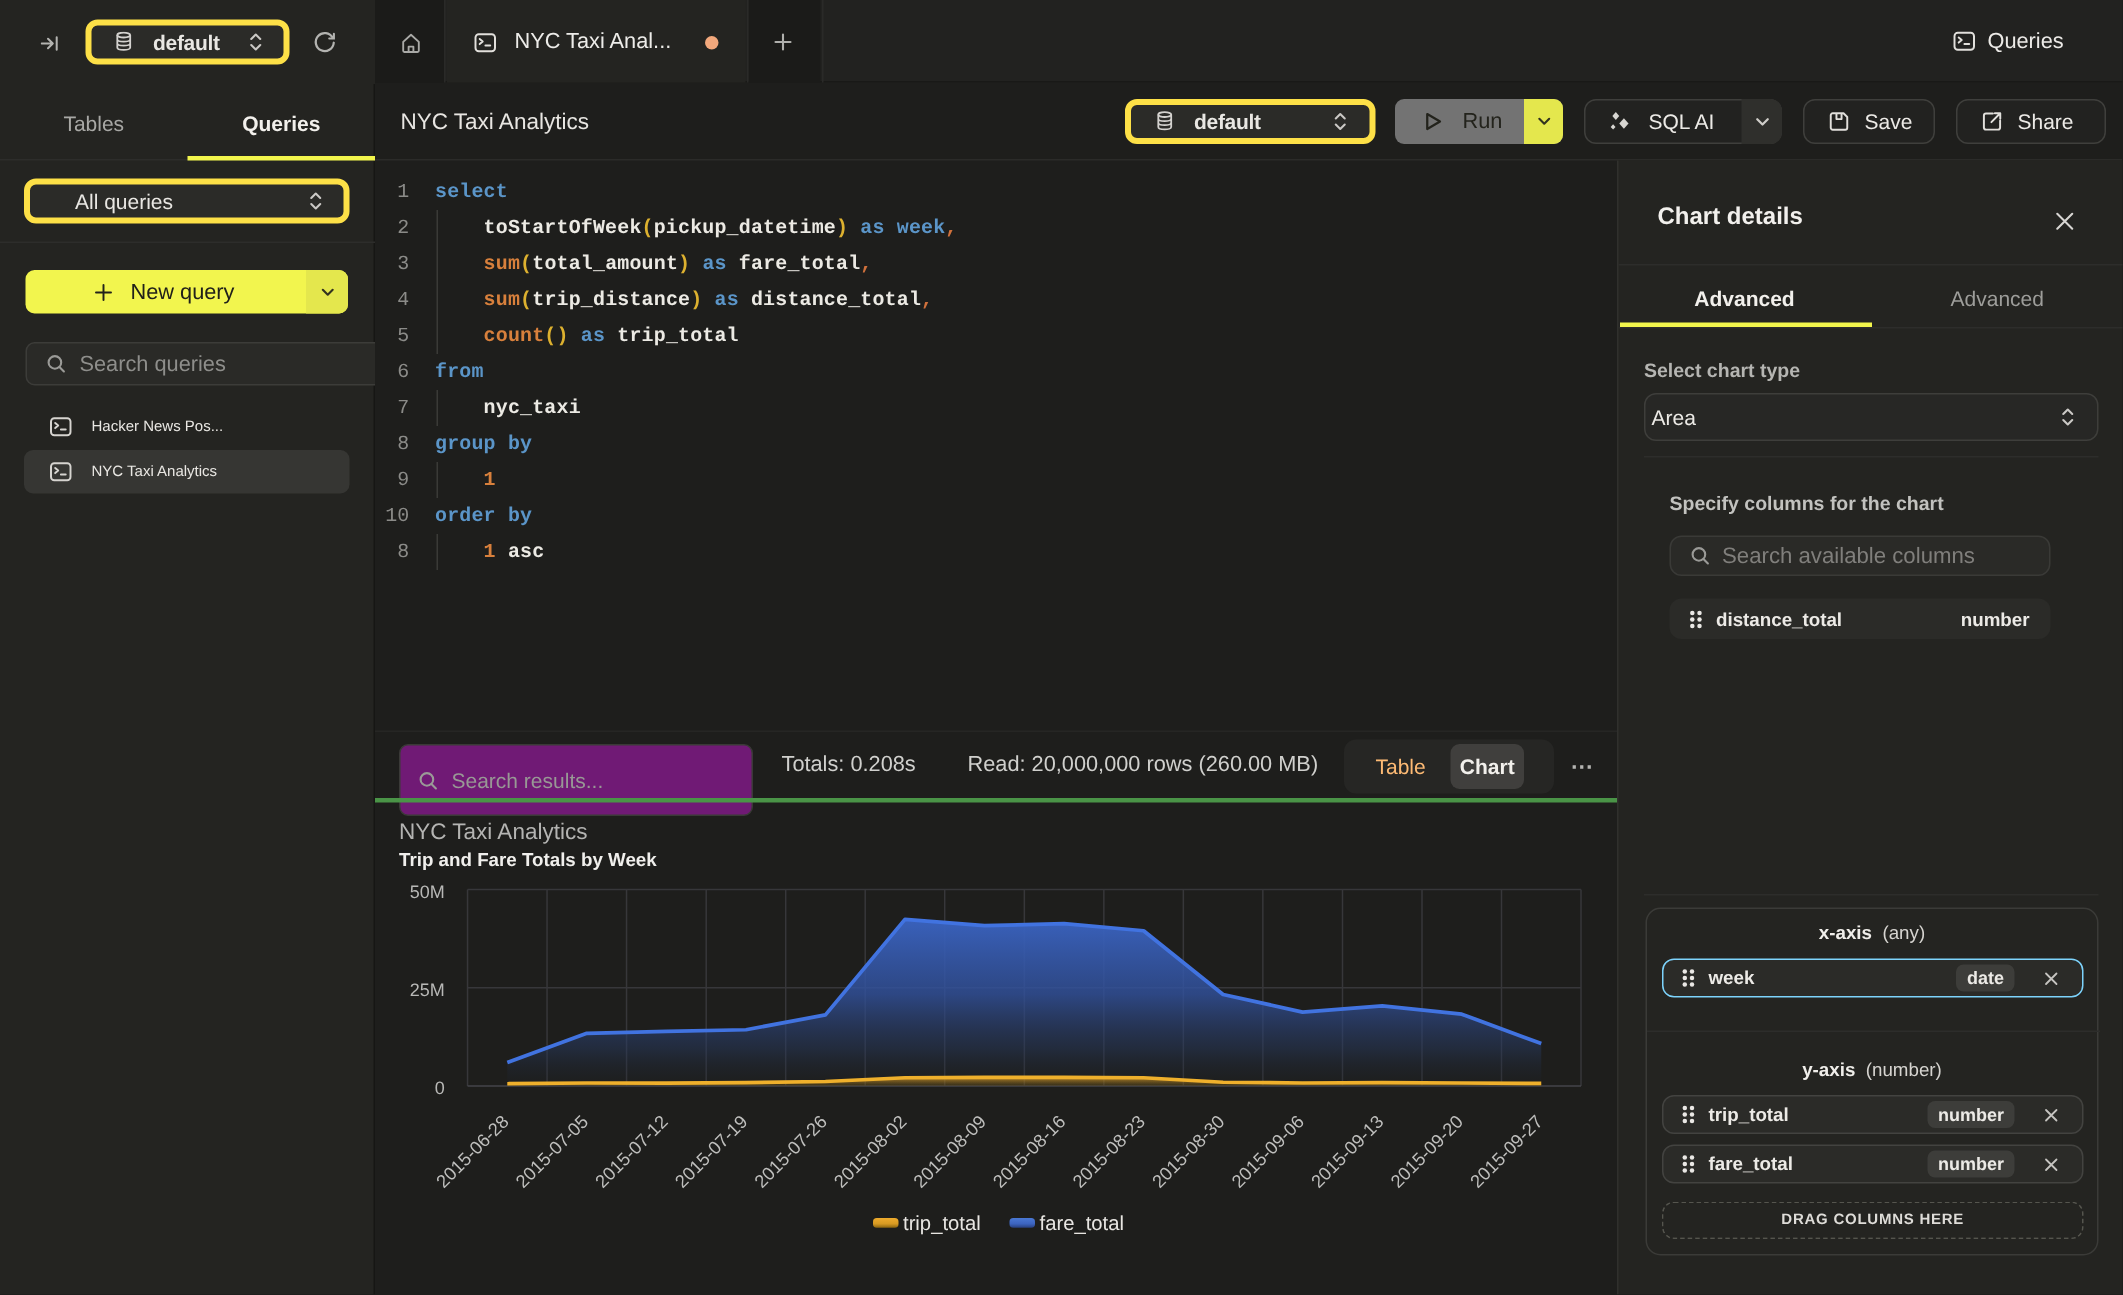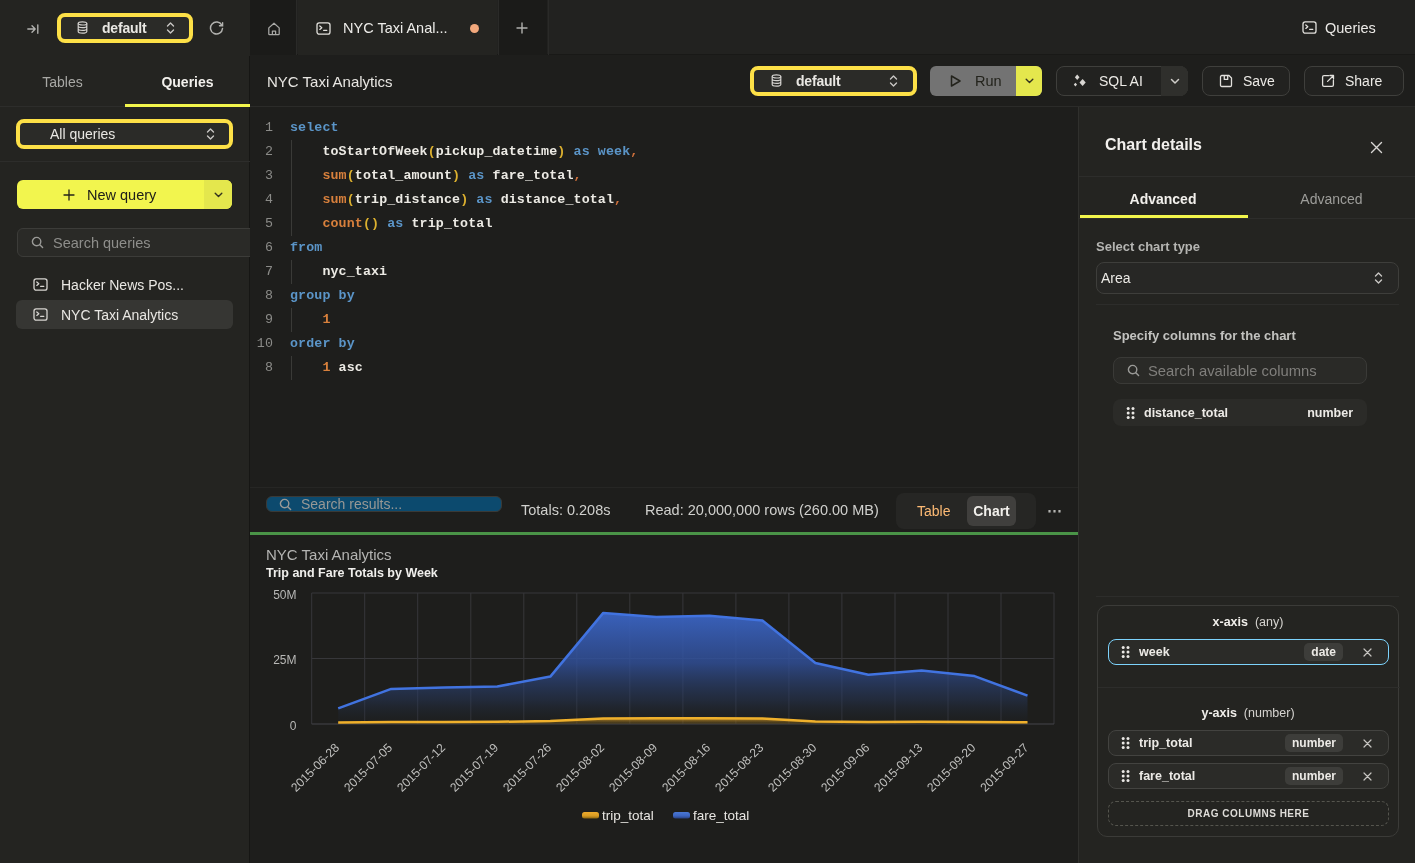--- a/index.html
+++ b/index.html
@@ -8,21 +8,21 @@
 #topstrip{left:250px;top:0;width:1165px;height:55px;background:#222220;border-bottom:1px solid #191917}
 .vdiv{position:absolute;top:0;width:1px;height:55px;background:#2a2a28}
 #tab{position:absolute;left:48px;top:0;width:199px;height:55px;background:#242421}
 .sel{background:#2b2b28;border:4px solid #fde047;border-radius:8px;display:flex;align-items:center}
 
 #sidebar{left:0;top:56px;width:250px;height:807px;background:#242421;border-right:1px solid #161614}
 .sbtab{position:absolute;top:0;width:125px;height:51px;display:flex;align-items:center;justify-content:center;font-size:14px}
 #sidetabs{position:absolute;left:0;top:0;width:250px;height:51px;border-bottom:1px solid #2d2d2b}
 .yellowbar{position:absolute;background:#f2f54c}
 .input{background:#2a2a27;border:1px solid #3c3c39;border-radius:6px;display:flex;align-items:center;color:#8e8e8b}
-.qitem{position:absolute;left:16px;width:217px;height:29px;display:flex;align-items:center;border-radius:6px;color:#e9e7e3;font-size:14px}
+.qitem{position:absolute;left:16px;width:217px;height:29px;display:flex;align-items:center;border-radius:6px;color:#e9e7e3;font-size:10px}
 
 #edhead{left:250px;top:56px;width:1165px;height:51px;background:#1e1e1c;border-bottom:1px solid #2b2b29}
 .btn{position:absolute;top:66px;height:30px;border-radius:8px;display:flex;align-items:center;font-size:14px;color:#eceae6}
 #code{left:250px;top:116px;width:828px;background:#1e1e1c;font-family:"Liberation Mono",monospace;font-size:13.3px;line-height:24px}
 .cl{display:flex;height:24px;white-space:pre;letter-spacing:0.12px}
 .ln{width:23px;text-align:right;color:#8b8b88;flex:none;margin-right:17px}
 .ct{font-weight:700;color:#eceae4}
 .kw{color:#5b95c8}.fn{color:#d8803c}.pa{color:#ddb12f}.cm{color:#d0713c}.nu{color:#d8803c}
 .guide{position:absolute;width:1px;background:#3a3a37;left:290.5px}
 
@@ -198,21 +198,21 @@
   <div class="cl"><span class="ln">9</span><span class="ct">    <span class="nu">1</span></span></div>
   <div class="cl"><span class="ln">10</span><span class="ct"><span class="kw">order by</span></span></div>
   <div class="cl"><span class="ln">8</span><span class="ct">    <span class="nu">1</span> asc</span></div>
 </div>
 <div class="abs guide" style="top:140px;height:96px"></div>
 <div class="abs guide" style="top:260px;height:24px"></div>
 <div class="abs guide" style="top:308px;height:24px"></div>
 <div class="abs guide" style="top:356px;height:24px"></div>
 
 <div class="abs" id="rtools">
-  <div class="input abs" style="left:16px;top:8px;width:236px;height:16px;color:#989895;background:#0c4a6e;border-color:#3a3a37">
+  <div class="input abs" style="left:16px;top:8px;width:236px;height:48px;color:#989895;background:#701a75;border-color:#3a3a37">
     <svg style="margin-left:12px" width="13" height="13" viewBox="0 0 13 13" fill="none" stroke="#9a9a97" stroke-width="1.4" stroke-linecap="round">
         <circle cx="5.6" cy="5.6" r="4.2"></circle>
         <path d="M8.8 8.8l2.8 2.8"></path>
       </svg>
     <span style="margin-left:9px;font-size:14px">Search results...</span>
   </div>
   <span class="abs" style="left:271px;top:14px;font-size:14.5px;color:#d0d0cd">Totals: 0.208s</span>
   <span class="abs" style="left:395px;top:14px;font-size:14.5px;color:#d0d0cd">Read: 20,000,000 rows (260.00 MB)</span>
   <div class="abs" style="left:646px;top:5px;width:140px;height:36px;background:#262624;border-radius:8px">
     <span class="abs" style="left:21px;top:10px;font-size:14px;color:#fdba74">Table</span>

